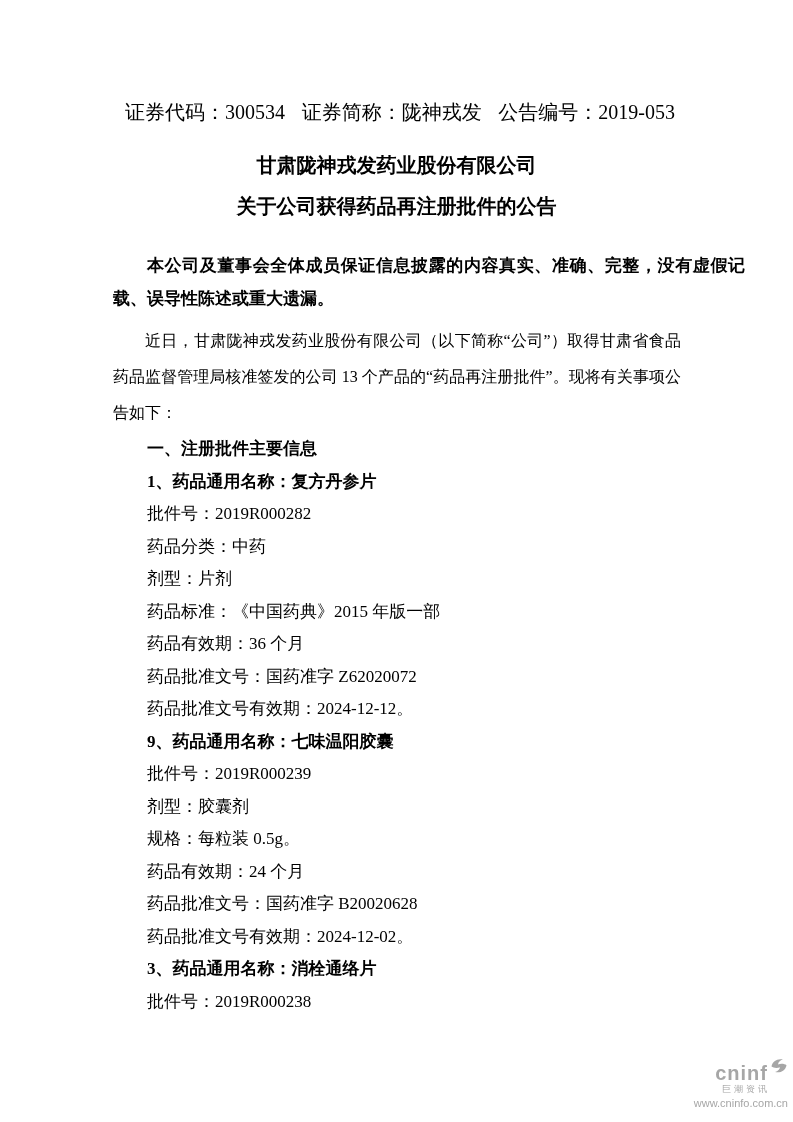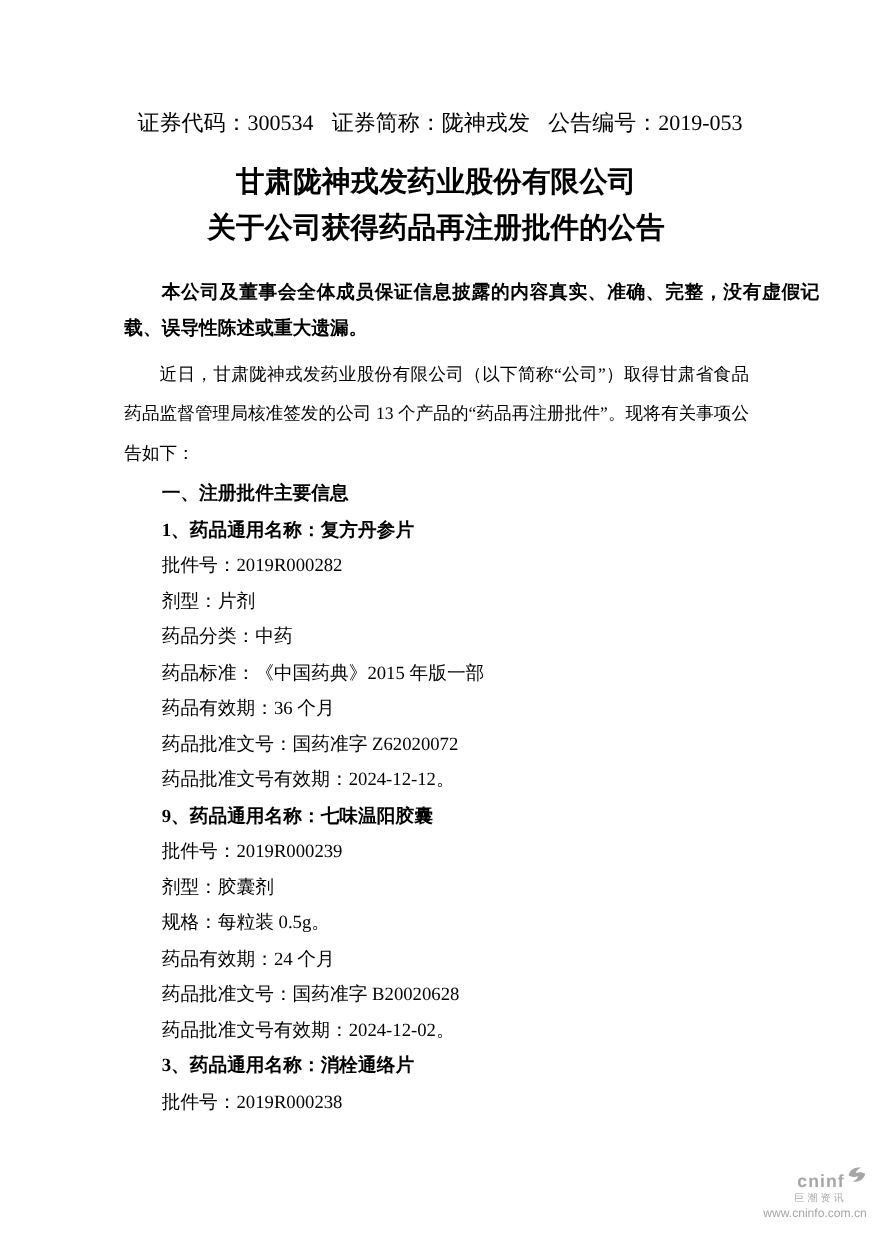--- a/index.html
+++ b/index.html
@@ -23,21 +23,21 @@
     display: flex;
     justify-content: space-between;
     margin: 96px 118px 0 125px;
     font-size: 20px;
     line-height: 33px;
     white-space: nowrap;
   }
   .title {
     text-align: center;
     margin-top: 16px;
-    font-size: 26px;
+    font-size: 20px;
     font-weight: bold;
     line-height: 41px;
   }
   p { margin: 0; }
   .disclaimer {
     margin: 22px 48px 0 113px;
     font-size: 17px;
     font-weight: bold;
     line-height: 33px;
     text-indent: 2em;
@@ -70,21 +70,21 @@
   }
   .brand-row {
     display: flex;
     align-items: center;
     justify-content: flex-end;
     gap: 2px;
   }
   .brand {
     font-family: "Liberation Sans", sans-serif;
     font-weight: bold;
-    font-size: 16px;
+    font-size: 20px;
     letter-spacing: 1px;
     margin-top: 16px;
   }
   .swirl-icon { display: block; }
   .brand-cn {
     font-size: 9px;
     letter-spacing: 3px;
     margin-top: 1px;
     margin-right: 18px;
   }
@@ -112,22 +112,22 @@
 
   <p class="disclaimer">本公司及董事会全体成员保证信息披露的内容真实、准确、完整，没有虚假记载、误导性陈述或重大遗漏。</p>
 
   <p class="intro">近日，甘肃陇神戎发药业股份有限公司（以下简称“公司”）取得甘肃省食品药品监督管理局核准签发的公司 13 个产品的“药品再注册批件”。现将有关事项公告如下：</p>
 
   <div class="body-lines">
     <div class="line bold">一、注册批件主要信息</div>
 
     <div class="line bold">1、药品通用名称：复方丹参片</div>
     <div class="line">批件号：2019R000282</div>
+    <div class="line">药品分类：中药</div>
     <div class="line">剂型：片剂</div>
-    <div class="line">药品分类：中药</div>
     <div class="line">药品标准：《中国药典》2015 年版一部</div>
     <div class="line">药品有效期：36 个月</div>
     <div class="line">药品批准文号：国药准字 Z62020072</div>
     <div class="line">药品批准文号有效期：2024-12-12。</div>
 
     <div class="line bold">9、药品通用名称：七味温阳胶囊</div>
     <div class="line">批件号：2019R000239</div>
     <div class="line">剂型：胶囊剂</div>
     <div class="line">规格：每粒装 0.5g。</div>
     <div class="line">药品有效期：24 个月</div>

